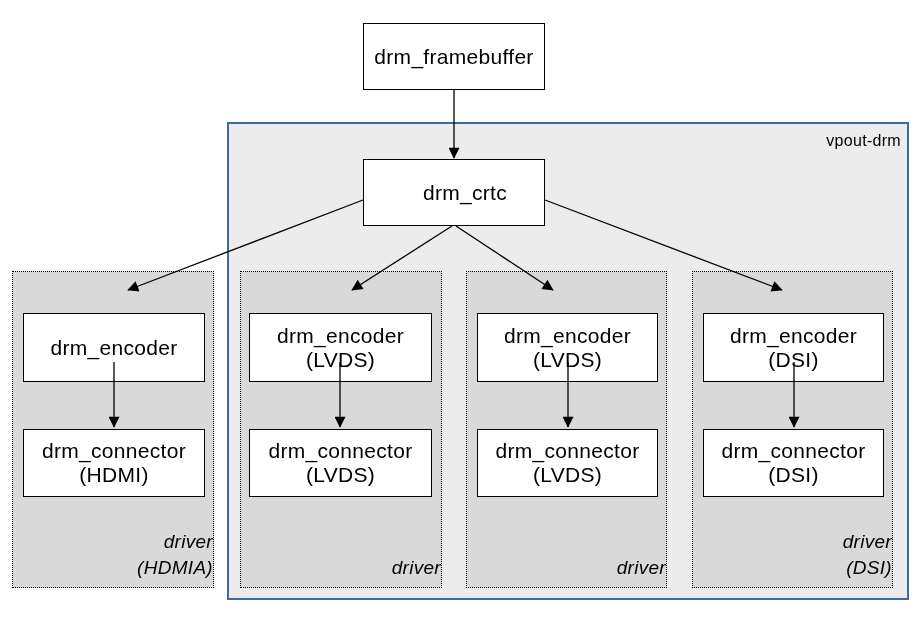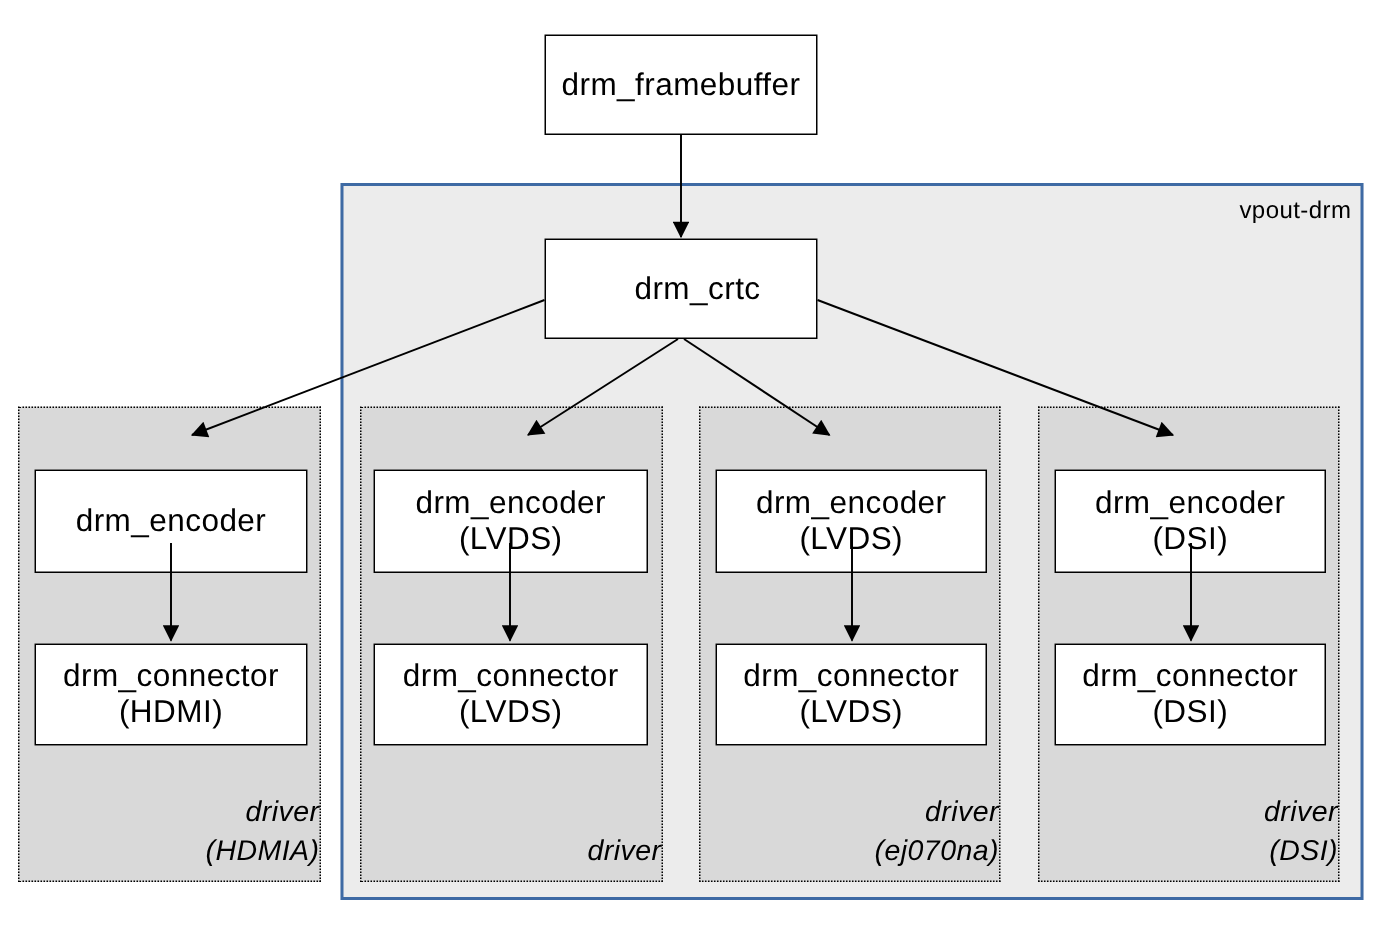--- a/index.html
+++ b/index.html
@@ -106,21 +106,20 @@
     </div>
   </div>
   <div class="driver-group g2">
     <div class="driver-label">
       <span>driver</span>
     </div>
   </div>
   <div class="driver-group g3">
     <div class="driver-label">
       <span>driver</span>
-      <span>(ej070na)</span>
     </div>
   </div>
   <div class="driver-group g4">
     <div class="driver-label">
       <span>driver</span>
       <span>(DSI)</span>
     </div>
   </div>
 
   <div class="node fb">

